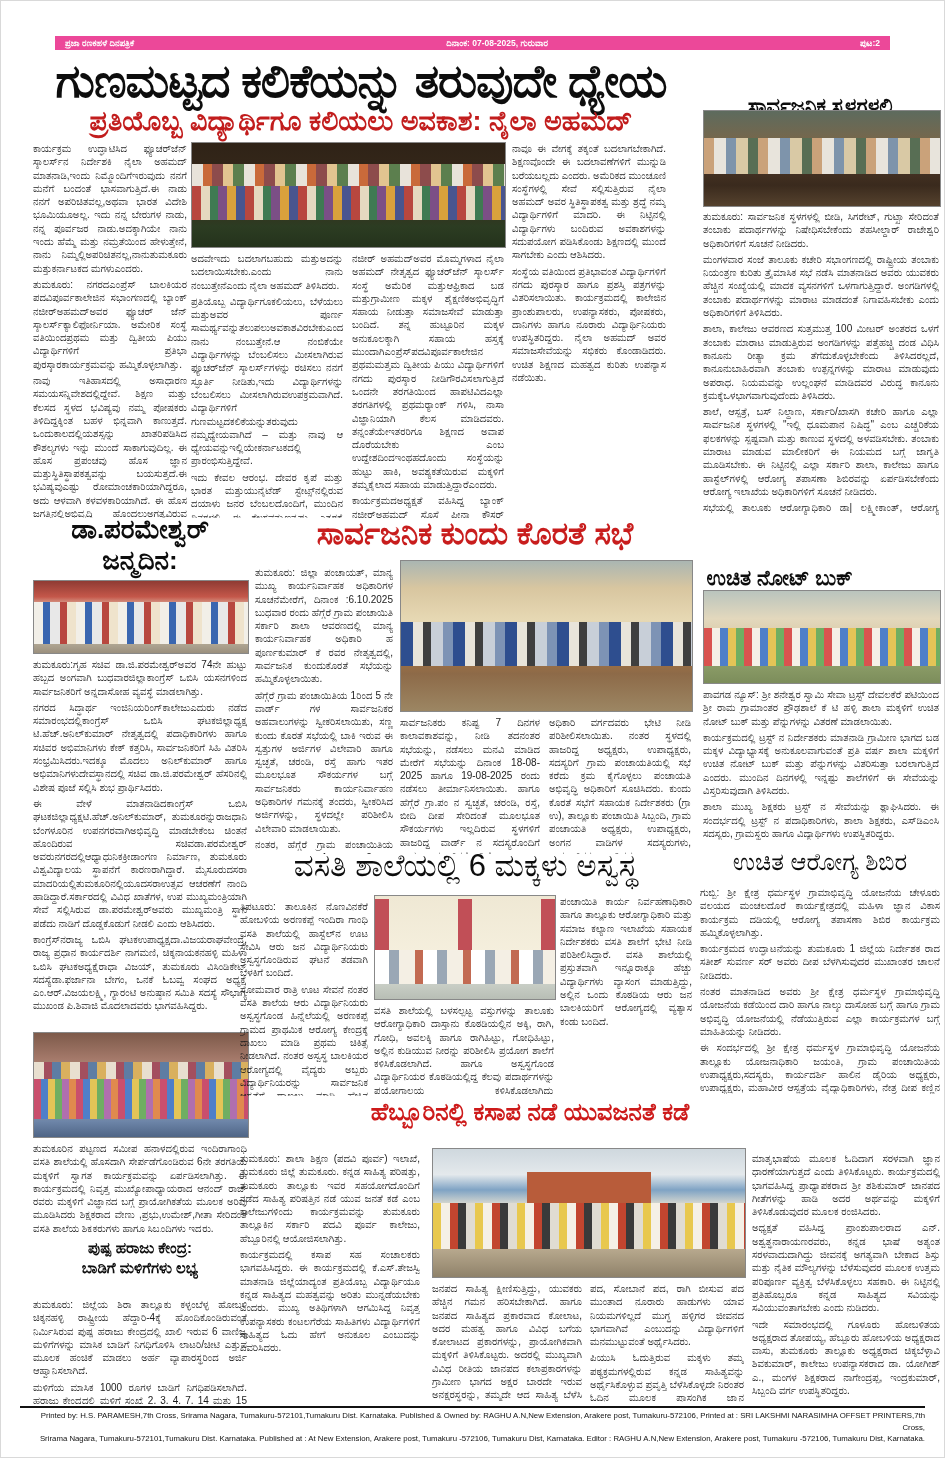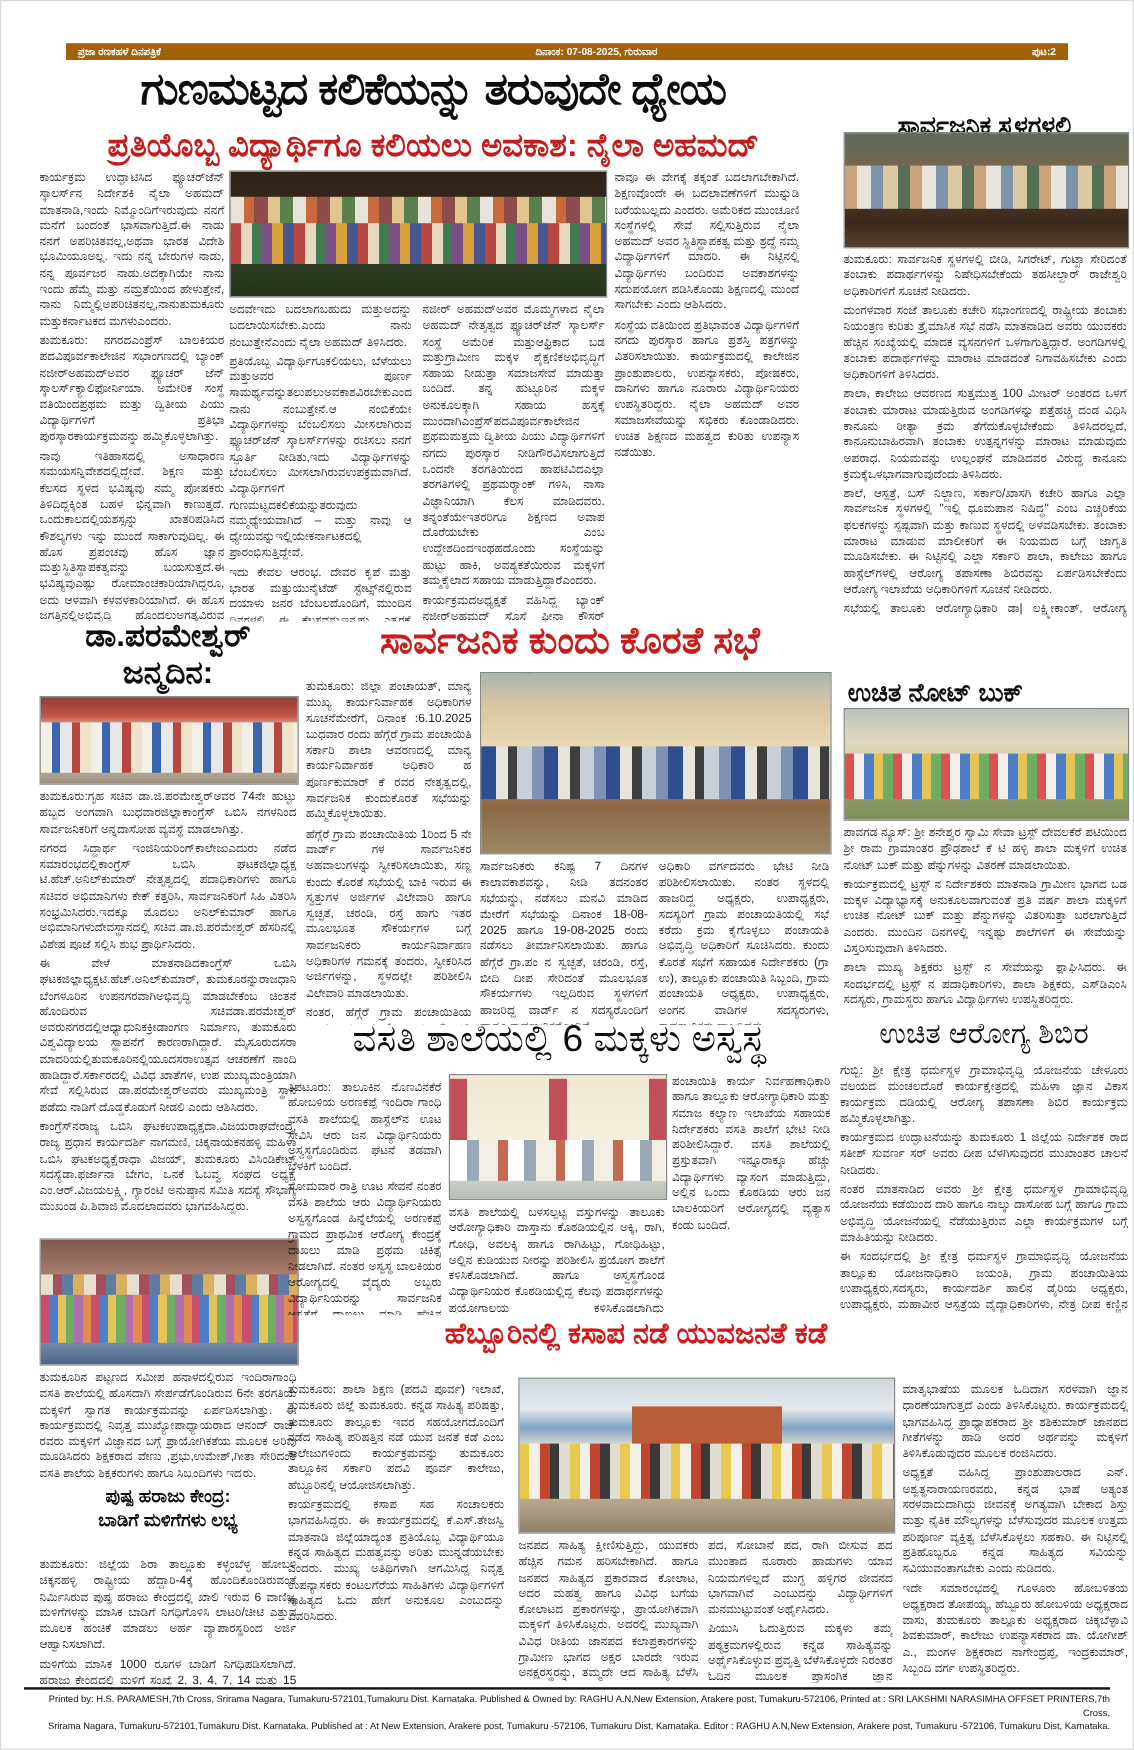--- a/index.html
+++ b/index.html
@@ -1,24 +1,24 @@
 <!DOCTYPE html>
 <html><head>
 <meta charset="utf-8">
 <style>
   html,body{margin:0;padding:0;background:#e8e8e8;}
   #page{position:relative;width:945px;height:1458px;background:#ffffff;margin:0 auto;
         font-family:"Liberation Sans","DejaVu Sans",sans-serif;color:#1c1c1c;overflow:hidden;
         box-shadow:inset 0 0 0 1px #d9d9d9;}
   .abs{position:absolute;}
   
-  .topbar{background:#a16207;color:#ffffff;display:flex;align-items:center;
+  .topbar{background:#ec4899;color:#ffffff;display:flex;align-items:center;
           justify-content:space-between;padding:0 10px;font-size:8.5px;font-weight:bold;}
   
-  .h-main{font-size:37px;font-weight:bold;color:#0d0d0d;text-align:center;white-space:nowrap;letter-spacing:-1px;}
+  .h-main{font-size:46px;font-weight:bold;color:#0d0d0d;text-align:center;white-space:nowrap;letter-spacing:-1px;}
   .h-sub{font-size:27px;font-weight:bold;color:#c21d1d;text-align:center;white-space:nowrap;}
   .h-sec{font-size:21px;font-weight:bold;color:#0d0d0d;text-align:center;line-height:1.25;margin-top:37px;}
   .h-sec-lg{font-size:26px;font-weight:bold;color:#0d0d0d;text-align:center;line-height:1.2;}
   .h-red{font-size:31px;font-weight:bold;color:#c81d1d;text-align:center;white-space:nowrap;}
   .h-blk{font-size:31px;font-weight:normal;color:#0d0d0d;text-align:center;white-space:nowrap;}
   .h-kasapa{font-size:24px;font-weight:bold;color:#cd1a1a;text-align:center;white-space:nowrap;}
   .h-small{font-size:15px;font-weight:bold;color:#0d0d0d;text-align:center;line-height:1.3;}
   
   .txt{font-size:10px;line-height:1.33;text-align:justify;overflow:hidden;color:#1b1b1b;}
   .txt p{margin:0 0 3px 0;}
@@ -113,21 +113,21 @@
     <p>ನಾವೂ ಈ ವೇಗಕ್ಕೆ ತಕ್ಕಂತೆ ಬದಲಾಗಬೇಕಾಗಿದೆ. ಶಿಕ್ಷಣವೊಂದೇ ಈ ಬದಲಾವಣೆಗಳಿಗೆ ಮುನ್ನುಡಿ ಬರೆಯಬಲ್ಲದು ಎಂದರು. ಅಮೆರಿಕದ ಮುಂಚೂಣಿ ಸಂಸ್ಥೆಗಳಲ್ಲಿ ಸೇವೆ ಸಲ್ಲಿಸುತ್ತಿರುವ ನೈಲಾ ಅಹಮದ್ ಅವರ ಸ್ಥಿತಿಸ್ಥಾಪಕತ್ವ ಮತ್ತು ಶ್ರದ್ಧೆ ನಮ್ಮ ವಿದ್ಯಾರ್ಥಿಗಳಿಗೆ ಮಾದರಿ. ಈ ನಿಟ್ಟಿನಲ್ಲಿ ವಿದ್ಯಾರ್ಥಿಗಳು ಬಂದಿರುವ ಅವಕಾಶಗಳನ್ನು ಸದುಪಯೋಗ ಪಡಿಸಿಕೊಂಡು ಶಿಕ್ಷಣದಲ್ಲಿ ಮುಂದೆ ಸಾಗಬೇಕು ಎಂದು ಆಶಿಸಿದರು.</p>
     <p>ಸಂಸ್ಥೆಯ ವತಿಯಿಂದ ಪ್ರತಿಭಾವಂತ ವಿದ್ಯಾರ್ಥಿಗಳಿಗೆ ನಗದು ಪುರಸ್ಕಾರ ಹಾಗೂ ಪ್ರಶಸ್ತಿ ಪತ್ರಗಳನ್ನು ವಿತರಿಸಲಾಯಿತು. ಕಾರ್ಯಕ್ರಮದಲ್ಲಿ ಕಾಲೇಜಿನ ಪ್ರಾಂಶುಪಾಲರು, ಉಪನ್ಯಾಸಕರು, ಪೋಷಕರು, ದಾನಿಗಳು ಹಾಗೂ ನೂರಾರು ವಿದ್ಯಾರ್ಥಿನಿಯರು ಉಪಸ್ಥಿತರಿದ್ದರು. ನೈಲಾ ಅಹಮದ್ ಅವರ ಸಮಾಜಸೇವೆಯನ್ನು ಸಭಿಕರು ಕೊಂಡಾಡಿದರು. ಉಚಿತ ಶಿಕ್ಷಣದ ಮಹತ್ವದ ಕುರಿತು ಉಪನ್ಯಾಸ ನಡೆಯಿತು.</p>
   </div>
 
   <div class="abs h-sec-lg" style="left:30px;top:514px;width:220px;">
     <div>ಡಾ.ಪರಮೇಶ್ವರ್ ಜನ್ಮದಿನ:</div>
     <div>ಅನ್ನದಾಸೋಹ</div>
   </div>
   <div class="abs photo ph-banner" style="left:33px;top:580px;width:214px;height:72px;"></div>
   <div class="abs txt" style="left:33px;top:658px;width:214px;height:370px;">
-    <p>ತುಮಕೂರು:ಗೃಹ ಸಚಿವ ಡಾ.ಜಿ.ಪರಮೇಶ್ವರ್‌ಅವರ 74ನೇ ಹುಟ್ಟು ಹಬ್ಬದ ಅಂಗವಾಗಿ ಬುಧವಾರಜಿಲ್ಲಾಕಾಂಗ್ರೆಸ್ ಒಬಿಸಿ ನಗಳನಿಂದ ಸಾರ್ವಜನಿಕರಿಗೆ ಅನ್ನದಾಸೋಹ ವ್ಯವಸ್ಥೆ ಮಾಡಲಾಗಿತ್ತು.</p>
+    <p>ತುಮಕೂರು:ಗೃಹ ಸಚಿವ ಡಾ.ಜಿ.ಪರಮೇಶ್ವರ್‌ಅವರ 74ನೇ ಹುಟ್ಟು ಹಬ್ಬದ ಅಂಗವಾಗಿ ಬುಧವಾರಜಿಲ್ಲಾಕಾಂಗ್ರೆಸ್ ಒಬಿಸಿ ಯಸನಗಳಿಂದ ಸಾರ್ವಜನಿಕರಿಗೆ ಅನ್ನದಾಸೋಹ ವ್ಯವಸ್ಥೆ ಮಾಡಲಾಗಿತ್ತು.</p>
     <p>ನಗರದ ಸಿದ್ಧಾರ್ಥ ಇಂಜಿನಿಯರಿಂಗ್‌ಕಾಲೇಜುಎದುರು ನಡೆದ ಸಮಾರಂಭದಲ್ಲಿಕಾಂಗ್ರೆಸ್ ಒಬಿಸಿ ಘಟಕಜಿಲ್ಲಾಧ್ಯಕ್ಷ ಟಿ.ಹೆಚ್.ಅನಿಲ್‌ಕುಮಾರ್ ನೇತೃತ್ವದಲ್ಲಿ ಪದಾಧಿಕಾರಿಗಳು ಹಾಗೂ ಸಚಿವರ ಅಭಿಮಾನಿಗಳು ಕೇಕ್ ಕತ್ತರಿಸಿ, ಸಾರ್ವಜನಿಕರಿಗೆ ಸಿಹಿ ವಿತರಿಸಿ ಸಂಭ್ರಮಿಸಿದರು.ಇದಕ್ಕೂ ಮೊದಲು ಅನಿಲ್‌ಕುಮಾರ್ ಹಾಗೂ ಅಭಿಮಾನಿಗಳುದೇವಸ್ಥಾನದಲ್ಲಿ ಸಚಿವ ಡಾ.ಜಿ.ಪರಮೇಶ್ವರ್ ಹೆಸರಿನಲ್ಲಿ ವಿಶೇಷ ಪೂಜೆ ಸಲ್ಲಿಸಿ ಶುಭ ಪ್ರಾರ್ಥಿಸಿದರು.</p>
     <p>ಈ ವೇಳೆ ಮಾತನಾಡಿದಕಾಂಗ್ರೆಸ್ ಒಬಿಸಿ ಘಟಕಜಿಲ್ಲಾಧ್ಯಕ್ಷಟಿ.ಹೆಚ್.ಅನಿಲ್‌ಕುಮಾರ್, ತುಮಕೂರನ್ನುರಾಜಧಾನಿ ಬೆಂಗಳೂರಿನ ಉಪನಗರವಾಗಿಅಭಿವೃದ್ಧಿ ಮಾಡಬೇಕೆಂಬ ಚಿಂತನೆ ಹೊಂದಿರುವ ಸಚಿವಡಾ.ಪರಮೇಶ್ವರ್ ಅವರುನಗರದಲ್ಲಿಆಧ್ಯಾಧುನಿಕಕ್ರೀಡಾಂಗಣ ನಿರ್ಮಾಣ, ತುಮಕೂರು ವಿಶ್ವವಿದ್ಯಾಲಯ ಸ್ಥಾಪನೆಗೆ ಕಾರಣರಾಗಿದ್ದಾರೆ. ಮೈಸೂರುದಸರಾ ಮಾದರಿಯಲ್ಲಿತುಮಕೂರಿನಲ್ಲಿಯೂದಸರಾಉತ್ಸವ ಆಚರಣೆಗೆ ನಾಂದಿ ಹಾಡಿದ್ದಾರೆ.ಸರ್ಕಾರದಲ್ಲಿ ವಿವಿಧ ಖಾತೆಗಳ, ಉಪ ಮುಖ್ಯಮಂತ್ರಿಯಾಗಿ ಸೇವೆ ಸಲ್ಲಿಸಿರುವ ಡಾ.ಪರಮೇಶ್ವರ್‌ಅವರು ಮುಖ್ಯಮಂತ್ರಿ ಸ್ಥಾನ ಪಡೆದು ನಾಡಿಗೆ ದೊಡ್ಡಕೊಡುಗೆ ನೀಡಲಿ ಎಂದು ಆಶಿಸಿದರು.</p>
     <p>ಕಾಂಗ್ರೆಸ್‌ನರಾಜ್ಯ ಒಬಿಸಿ ಘಟಕಉಪಾಧ್ಯಕ್ಷದಾ.ವಿಜಯರಾಘವೇಂದ್ರ, ರಾಜ್ಯ ಪ್ರಧಾನ ಕಾರ್ಯದರ್ಶಿ ನಾಗಮಣಿ, ಚಿಕ್ಕನಾಯಕನಹಳ್ಳಿ ಮಹಿಳಾ ಒಬಿಸಿ ಘಟಕಅಧ್ಯಕ್ಷೆರಾಧಾ ವಿಜಯ್, ತುಮಕೂರು ವಿಸಿಂಡಿಕೇಟ್ ಸದಸ್ಯೆಡಾ.ಫರ್ಜಾನಾ ಬೇಗಂ, ಒನಕೆ ಓಬವ್ವ ಸಂಘದ ಅಧ್ಯಕ್ಷೆ ಎಂ.ಆರ್.ವಿಜಯಲಕ್ಷ್ಮಿ, ಗ್ಯಾರಂಟಿ ಅನುಷ್ಠಾನ ಸಮಿತಿ ಸದಸ್ಯೆ ಸೌಭಾಗ್ಯ ಮುಖಂಡ ಪಿ.ಶಿವಾಜಿ ಮೊದಲಾದವರು ಭಾಗವಹಿಸಿದ್ದರು.</p>
   </div>
 
   <div class="abs photo ph-kids" style="left:33px;top:1032px;width:214px;height:104px;"></div>
   <div class="abs txt" style="left:33px;top:1142px;width:214px;height:90px;">
     <p>ತುಮಕೂರಿನ ಪಟ್ಟಣದ ಸಮೀಪ ಹನಾಳದಲ್ಲಿರುವ ಇಂದಿರಾಗಾಂಧಿ ವಸತಿ ಶಾಲೆಯಲ್ಲಿ ಹೊಸದಾಗಿ ಸೇರ್ಪಡೆಗೊಂಡಿರುವ 6ನೇ ತರಗತಿಯ ಮಕ್ಕಳಿಗೆ ಸ್ವಾಗತ ಕಾರ್ಯಕ್ರಮವನ್ನು ಏರ್ಪಡಿಸಲಾಗಿತ್ತು. ಈ ಕಾರ್ಯಕ್ರಮದಲ್ಲಿ ನಿವೃತ್ತ ಮುಖ್ಯೋಪಾಧ್ಯಾಯರಾದ ಆನಂದ್ ರಾಜ್ ರವರು ಮಕ್ಕಳಿಗೆ ವಿಜ್ಞಾನದ ಬಗ್ಗೆ ಪ್ರಾಯೋಗಿಕತೆಯ ಮೂಲಕ ಅರಿವು ಮೂಡಿಸಿದರು ಶಿಕ್ಷಕರಾದ ವೇಣು ,ಪ್ರಭು,ಉಮೇಶ್,ಗೀತಾ ಸೇರಿದಂತೆ ವಸತಿ ಶಾಲೆಯ ಶಿಕ್ಷಕರುಗಳು ಹಾಗೂ ಸಿಬ್ಬಂದಿಗಳು ಇದ್ದರು.</p>
   </div>
 

